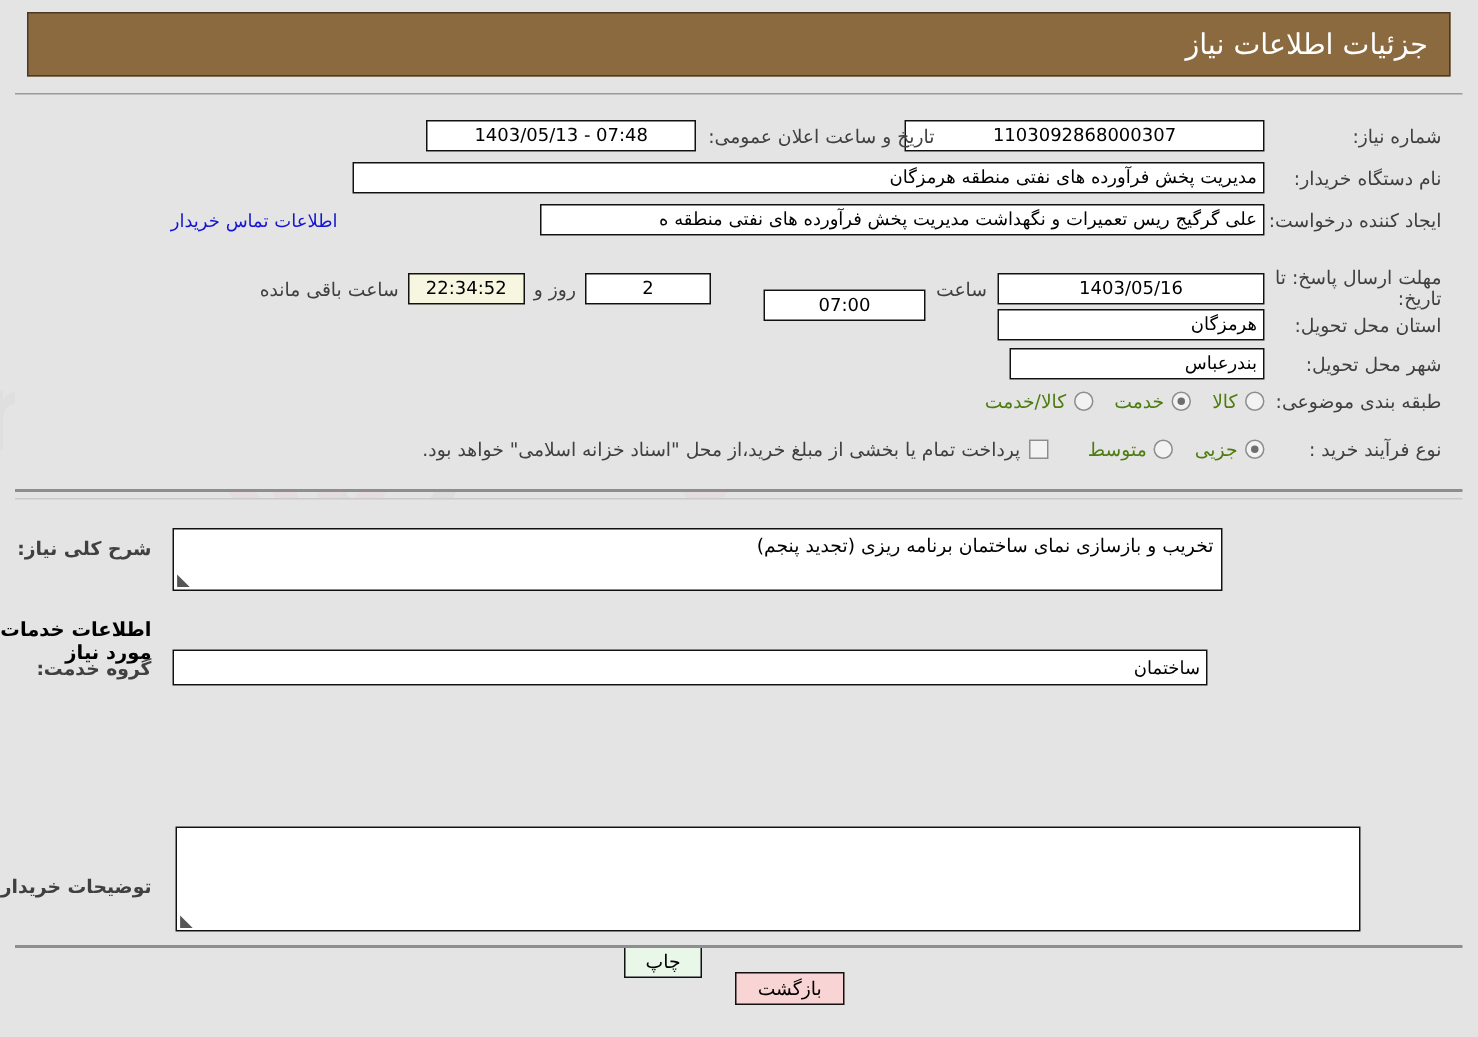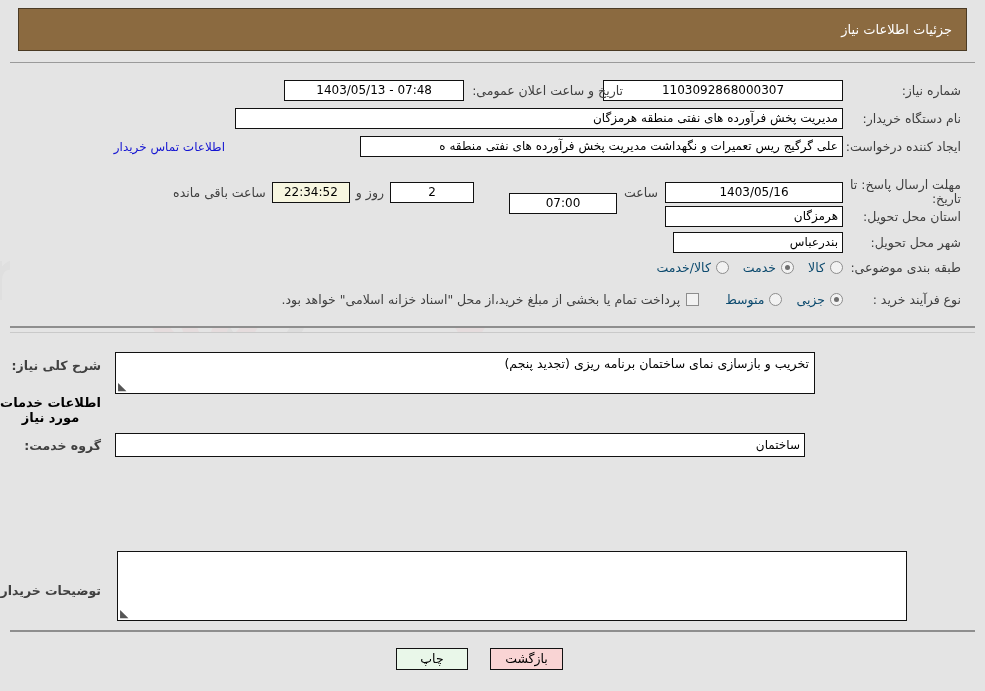--- a/index.html
+++ b/index.html
@@ -36,21 +36,21 @@
     background: #8b6a40;
     border: 1px solid #4a3a24;
     box-sizing: border-box;
     display: flex;
     align-items: center;
     justify-content: flex-start;
     padding-right: 14px;
   }
   .title-bar .title-text {
     color: #ffffff;
-    font-size: 13px;
+    font-size: 19px;
     letter-spacing: .2px;
   }
 
   
   .panel {
     position: absolute;
     top: 62px; right: 10px; left: 10px;
     height: 266px;
     background: #e4e4e4;
     border-top: 1px solid #9a9a9a;
@@ -125,21 +125,21 @@
   .radio.on::after {
     content: "";
     position: absolute;
     left: 3px; top: 3px;
     width: 5px; height: 5px;
     border-radius: 50%;
     background: #6e6e6e;
   }
   .radio-lbl {
     font-size: 12.5px;
-    color: #0c4a6e;
+    color: #4d7c0f;
     margin: 0 5px 0 14px;
     white-space: nowrap;
   }
   .chk {
     width: 13px; height: 13px;
     border: 1px solid #8d8d8d;
     background: #f2f2f2;
     box-sizing: border-box;
     display: inline-block;
     vertical-align: middle;
@@ -303,21 +303,21 @@
   </div>
 
   <div class="panel-2"></div>
 
   <div class="lbl" style="position:absolute; top:358px; right:884px; font-weight:bold; z-index:3;">شرح کلی نیاز:</div>
   <div class="ta" style="position:absolute; top:352px; right:170px; width:700px; height:42px; z-index:3;">
     <span>تخریب و بازسازی نمای ساختمان برنامه ریزی (تجدید پنجم)</span>
     <span class="grip">◢</span>
   </div>
 
-  <div class="sec-head" style="top:395px; right:884px; z-index:3;text-align:center;">اطلاعات خدمات مورد نیاز</div>
+  <div class="sec-head" style="top:413px; right:884px; z-index:3;">اطلاعات خدمات مورد نیاز</div>
 
   <div class="lbl" style="position:absolute; top:438px; right:884px; font-weight:bold; z-index:3;">گروه خدمت:</div>
   <div class="fld" style="position:absolute; top:433px; right:180px; width:690px; height:24px; line-height:22px; z-index:3;">ساختمان</div>
 
   <table class="tbl" style="top:478px; right:47px; width:891px;">
     <thead>
       <tr>
         <th style="width:34px;">ردیف</th>
         <th style="width:136px;">کد خدمت</th>
         <th style="width:365px;">نام خدمت</th>
@@ -337,16 +337,16 @@
       </tr>
     </tbody>
   </table>
 
   <div class="lbl" style="position:absolute; top:583px; right:884px; font-weight:bold; z-index:3;">توضیحات خریدار:</div>
   <div class="ta" style="position:absolute; top:551px; right:78px; width:790px; height:70px; z-index:3;">
     <span></span>
     <span class="grip">◢</span>
   </div>
 
-  <div class="btn btn-print" style="top:648px; right:517px; width:72px;">چاپ</div>
+  <div class="btn btn-print" style="top:630px; right:517px; width:52px;">چاپ</div>
   <div class="btn btn-back" style="top:648px; right:422px; width:73px;">بازگشت</div>
 
 </div>
 
 </body></html>

